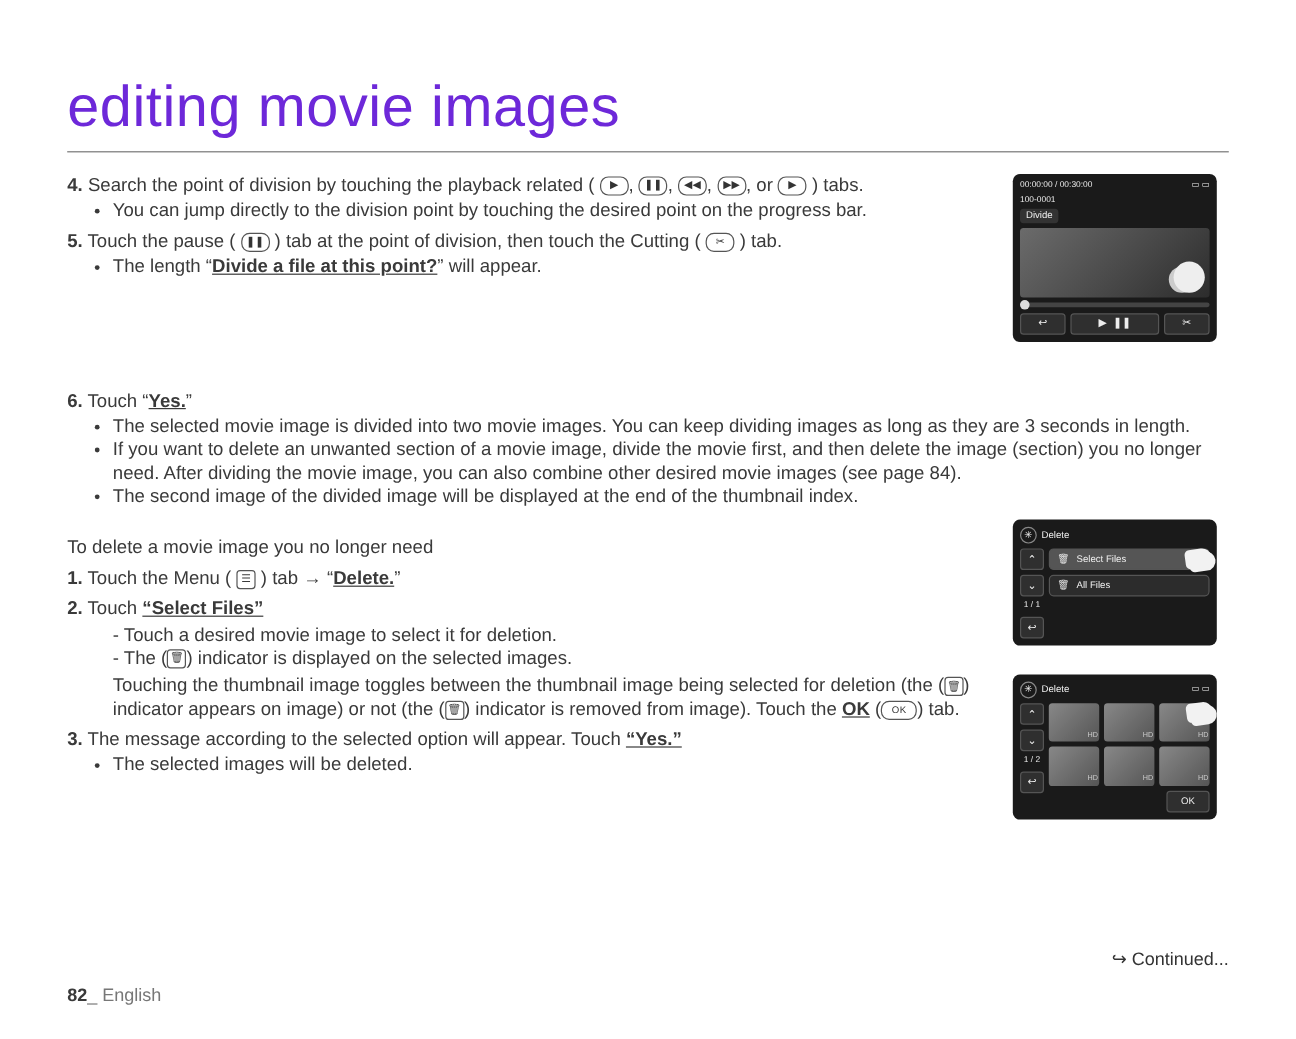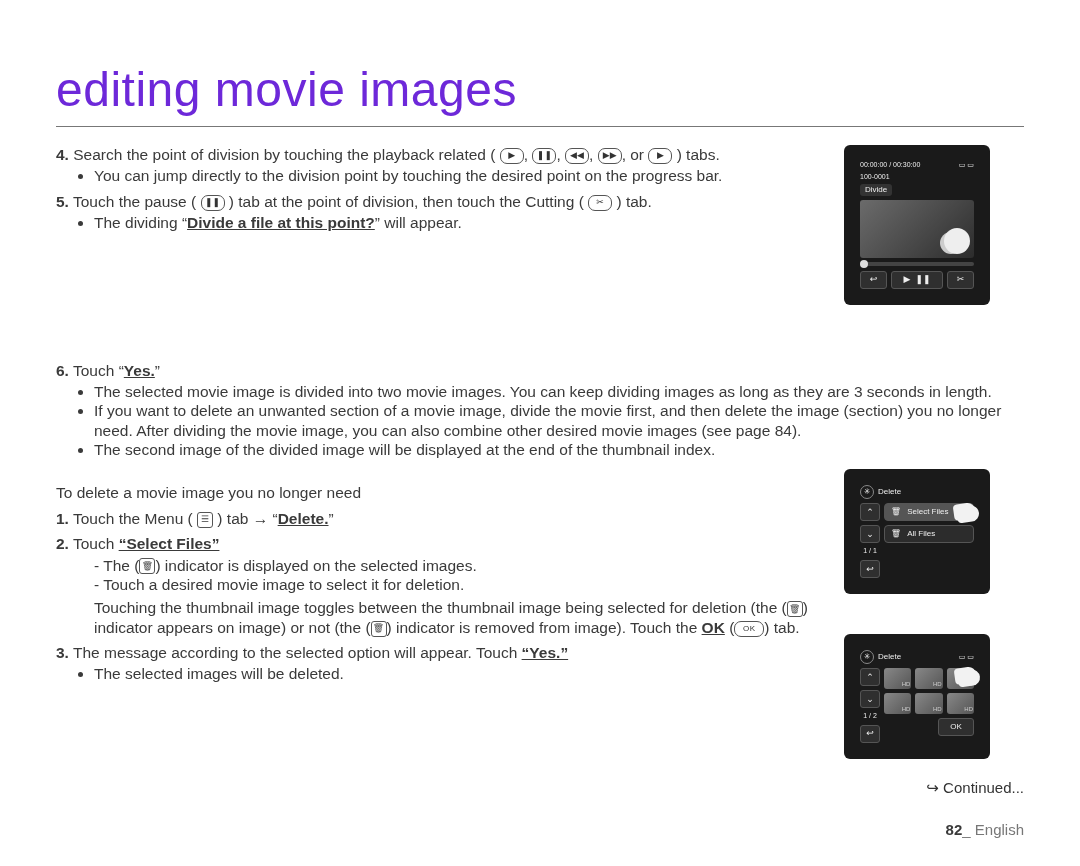--- a/index.html
+++ b/index.html
@@ -90,28 +90,28 @@
     height: 14px;
     border: 1px solid #555;
     border-radius: 3px;
     font-size: 9px;
     vertical-align: middle;
     background: #fff;
     line-height:1;
   }
   
   .cam {
-    width: 146px;
+    width: 170px;
     background: #1a1a1a;
     border-radius: 6px;
-    padding: 16px;
+    padding: 6px;
     box-sizing: border-box;
     color: #eee;
     font-size: 8px;
-    margin-bottom: 40px;
+    margin-bottom: 24px;
   }
   .cam .topbar {
     display:flex; justify-content:space-between; align-items:center;
     font-size: 7px; margin-bottom: 3px;
   }
   .cam .label-chip {
     background:#333; border-radius:3px; padding:1px 5px; font-size:8px;
     display:inline-block; margin-bottom:4px;
   }
   .cam .photo {
@@ -161,27 +161,27 @@
   .cam .hand::after{
     content:""; position:absolute; right:-6px; top:2px; width:22px; height:16px;
     background: #f2f2f2; border-radius: 4px 8px 8px 4px; transform: rotate(-8deg);
     box-shadow: -3px -3px 0 0 #f2f2f2;
   }
   .footer {
     position: absolute;
     bottom: 26px;
     left: 56px;
     right: 56px;
-    display:flex; justify-content:flex-end; align-items:flex-end;
+    display:flex; justify-content:flex-start; align-items:flex-end;
     font-size: 15px;
   }
   .footer .pg { font-weight: bold; }
   .footer .lang { color:#777; }
   .continued {
-    position:absolute; right:56px; bottom:68px; font-size:15px; color:#333;
+    position:absolute; right:56px; bottom:56px; font-size:15px; color:#333;
   }
   .arrow-hook::before { content:"\21AA  "; }
   .arrow-right { font-family: Arial; }
 </style>
 </head>
 <body>
 
 <div class="page">
 
   <h1 class="title">editing movie images</h1>
@@ -208,21 +208,21 @@
 
         <li>
           <span class="num">5.</span>
           <span>Touch the pause (</span>
           <span class="icon-pill">❚❚</span>
           <span>) tab at the point of division, then touch the Cutting (</span>
           <span class="icon-pill">✂</span>
           <span>) tab.</span>
           <ul class="bullets">
             <li>
-              <span>The dividing “</span><span class="bold">Divide a file at this point?</span><span>” will appear.</span>
+              <span>The length “</span><span class="bold">Divide a file at this point?</span><span>” will appear.</span>
             </li>
           </ul>
         </li>
 
       </ol>
 
     </div>
 
     <div class="right">
       <div class="cam">
@@ -266,24 +266,24 @@
         <li>
           <span class="num">1.</span>
           <span>Touch the Menu (</span>
           <span class="icon-box">☰</span>
           <span>) tab </span><span class="arrow-right">→</span><span> “</span><span class="bold">Delete.</span><span>”</span>
         </li>
         <li>
           <span class="num">2.</span>
           <span>Touch </span><span class="bold">“Select Files”</span>
           <ul class="dashes">
+            <li>Touch a desired movie image to select it for deletion.</li>
             <li>
               <span>The (</span><span class="icon-box">🗑</span><span>) indicator is displayed on the selected images.</span>
             </li>
-            <li>Touch a desired movie image to select it for deletion.</li>
           </ul>
           <span class="cont-indent">
             <span>Touching the thumbnail image toggles between the thumbnail image being selected for deletion (the (</span><span class="icon-box">🗑</span><span>) indicator appears on image) or not (the (</span><span class="icon-box">🗑</span><span>) indicator is removed from image). Touch the </span><span class="bold">OK</span><span> (</span><span class="icon-pill wide">OK</span><span>) tab.</span>
           </span>
         </li>
         <li>
           <span class="num">3.</span>
           <span>The message according to the selected option will appear. Touch </span><span class="bold">“Yes.”</span>
           <ul class="bullets">
             <li>The selected images will be deleted.</li>

